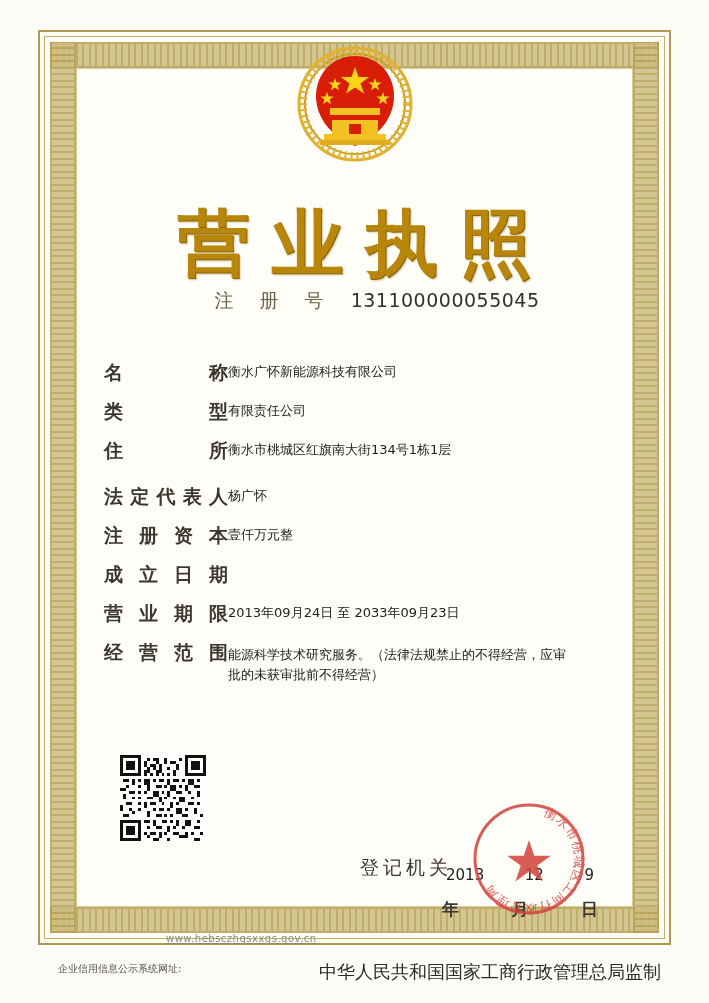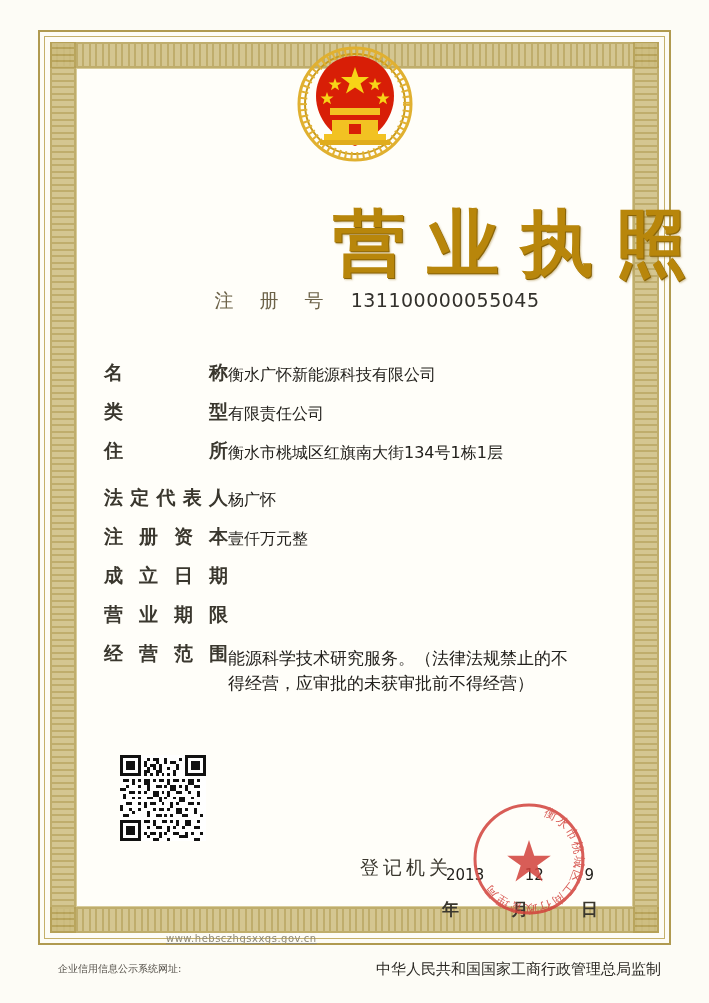--- a/index.html
+++ b/index.html
@@ -93,21 +93,21 @@
     width: 150px;
     height: 150px;
     z-index: 5;
   }
 
   
   .title {
     position: absolute;
     left: 0; right: 0;
     top: 196px;
-    text-align: right;
+    text-align: center;
     z-index: 4;
   }
   .title-text {
     font-family: "DejaVu Serif", "Liberation Serif", serif;
     font-size: 72px;
     font-weight: bold;
     letter-spacing: 22px;
     color: #b8860b;
     text-shadow: 1px 1px 0 #8a6508, 2px 2px 2px rgba(140,100,10,.35);
     display: inline-block;
@@ -155,27 +155,27 @@
     font-family: "DejaVu Serif", "Liberation Serif", serif;
     font-size: 19px;
     color: #3a372e;
     font-weight: bold;
     display: flex;
     justify-content: space-between;
   }
   .flabel.spread2  { letter-spacing: 0; }
   .fvalue {
     font-family: "DejaVu Sans", "Liberation Sans", sans-serif;
-    font-size: 16px;
+    font-size: 13px;
     color: #23211d;
     padding-top: 3px;
     line-height: 1.45;
   }
   .fvalue.small {
-    font-size: 17px;
+    font-size: 13px;
     line-height: 1.5;
     max-width: 350px;
     padding-top: 5px;
   }
   .gap-big { margin-bottom: 20px; }
 
   
   .qr {
     position: absolute;
     left: 120px;
@@ -250,21 +250,21 @@
     left: 58px;
     top: 962px;
     font-size: 10px;
     color: #55514a;
     z-index: 4;
   }
   .foot-right {
     position: absolute;
     right: 48px;
     top: 960px;
-    font-size: 15px;
+    font-size: 18px;
     color: #2c2a25;
     z-index: 4;
     margin-left: 8px;
   }
 </style>
 </head>
 <body>
 
 <div class="page">
 
@@ -371,20 +371,21 @@
       </div>
     </div>
 
     <div class="frow">
       <div class="flabel">
         <span>营</span>
         <span>业</span>
         <span>期</span>
         <span>限</span>
       </div>
+      <div class="fvalue">2013年09月24日 至 2033年09月23日</div>
     </div>
 
     <div class="frow">
       <div class="flabel">
         <span>经</span>
         <span>营</span>
         <span>范</span>
         <span>围</span>
       </div>
       <div class="fvalue small">能源科学技术研究服务。（法律法规禁止的不得经营，应审批的未获审批前不得经营）</div>

